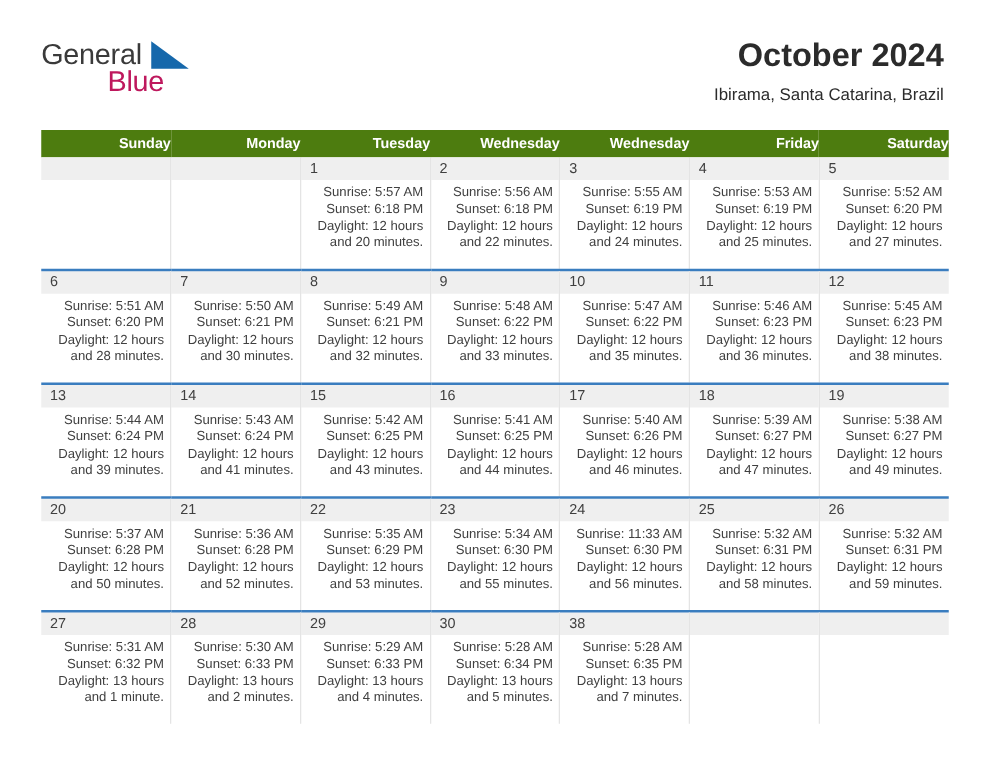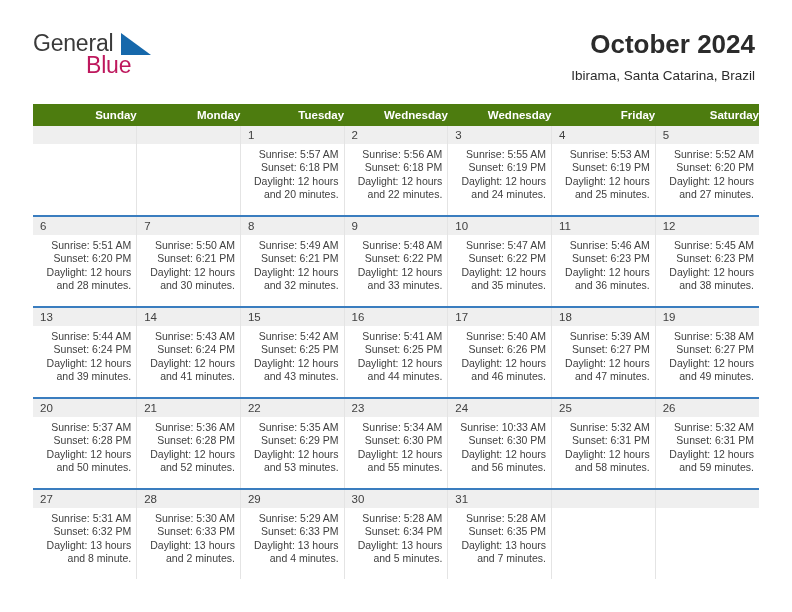--- a/index.html
+++ b/index.html
@@ -393,21 +393,21 @@
             <div class="dayinfo">
               <div>Sunrise: 5:34 AM</div>
               <div>Sunset: 6:30 PM</div>
               <div>Daylight: 12 hours</div>
               <div>and 55 minutes.</div>
             </div>
           </td>
           <td>
             <div class="daynum">24</div>
             <div class="dayinfo">
-              <div>Sunrise: 10:33 AM</div>
+              <div>Sunrise: 11:33 AM</div>
               <div>Sunset: 6:30 PM</div>
               <div>Daylight: 12 hours</div>
               <div>and 56 minutes.</div>
             </div>
           </td>
           <td>
             <div class="daynum">25</div>
             <div class="dayinfo">
               <div>Sunrise: 5:32 AM</div>
               <div>Sunset: 6:31 PM</div>
@@ -425,21 +425,21 @@
             </div>
           </td>
         </tr>
         <tr class="week">
           <td>
             <div class="daynum">27</div>
             <div class="dayinfo">
               <div>Sunrise: 5:31 AM</div>
               <div>Sunset: 6:32 PM</div>
               <div>Daylight: 13 hours</div>
-              <div>and 8 minute.</div>
+              <div>and 1 minute.</div>
             </div>
           </td>
           <td>
             <div class="daynum">28</div>
             <div class="dayinfo">
               <div>Sunrise: 5:30 AM</div>
               <div>Sunset: 6:33 PM</div>
               <div>Daylight: 13 hours</div>
               <div>and 2 minutes.</div>
             </div>
@@ -456,21 +456,21 @@
           <td>
             <div class="daynum">30</div>
             <div class="dayinfo">
               <div>Sunrise: 5:28 AM</div>
               <div>Sunset: 6:34 PM</div>
               <div>Daylight: 13 hours</div>
               <div>and 5 minutes.</div>
             </div>
           </td>
           <td>
-            <div class="daynum">31</div>
+            <div class="daynum">38</div>
             <div class="dayinfo">
               <div>Sunrise: 5:28 AM</div>
               <div>Sunset: 6:35 PM</div>
               <div>Daylight: 13 hours</div>
               <div>and 7 minutes.</div>
             </div>
           </td>
           <td class="empty">
             <div class="daynum"></div>
             <div class="dayinfo">

